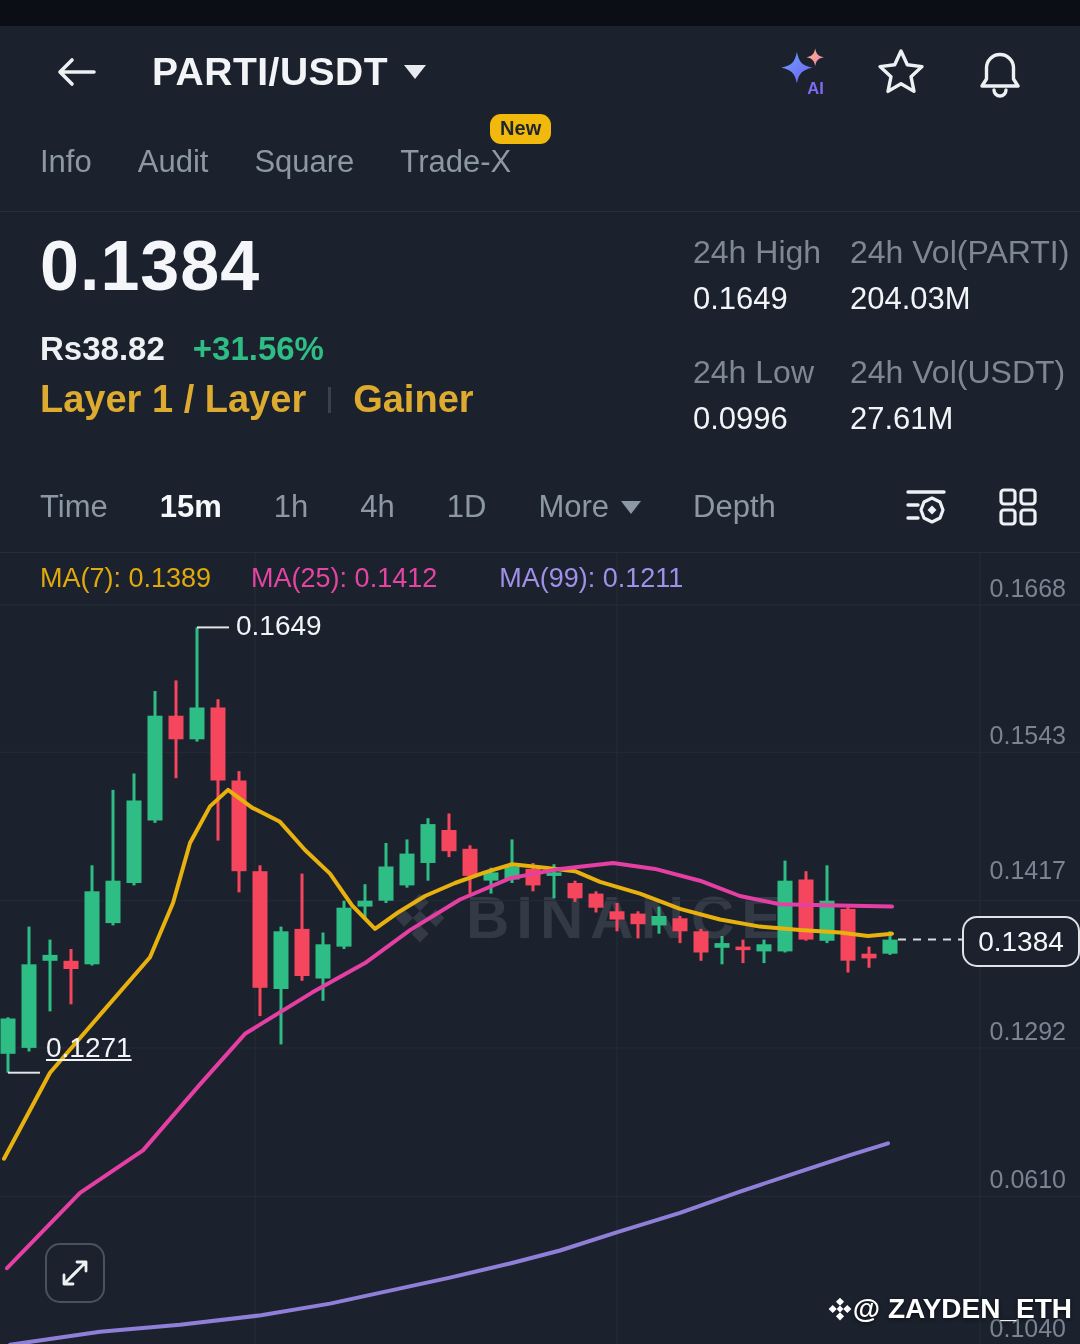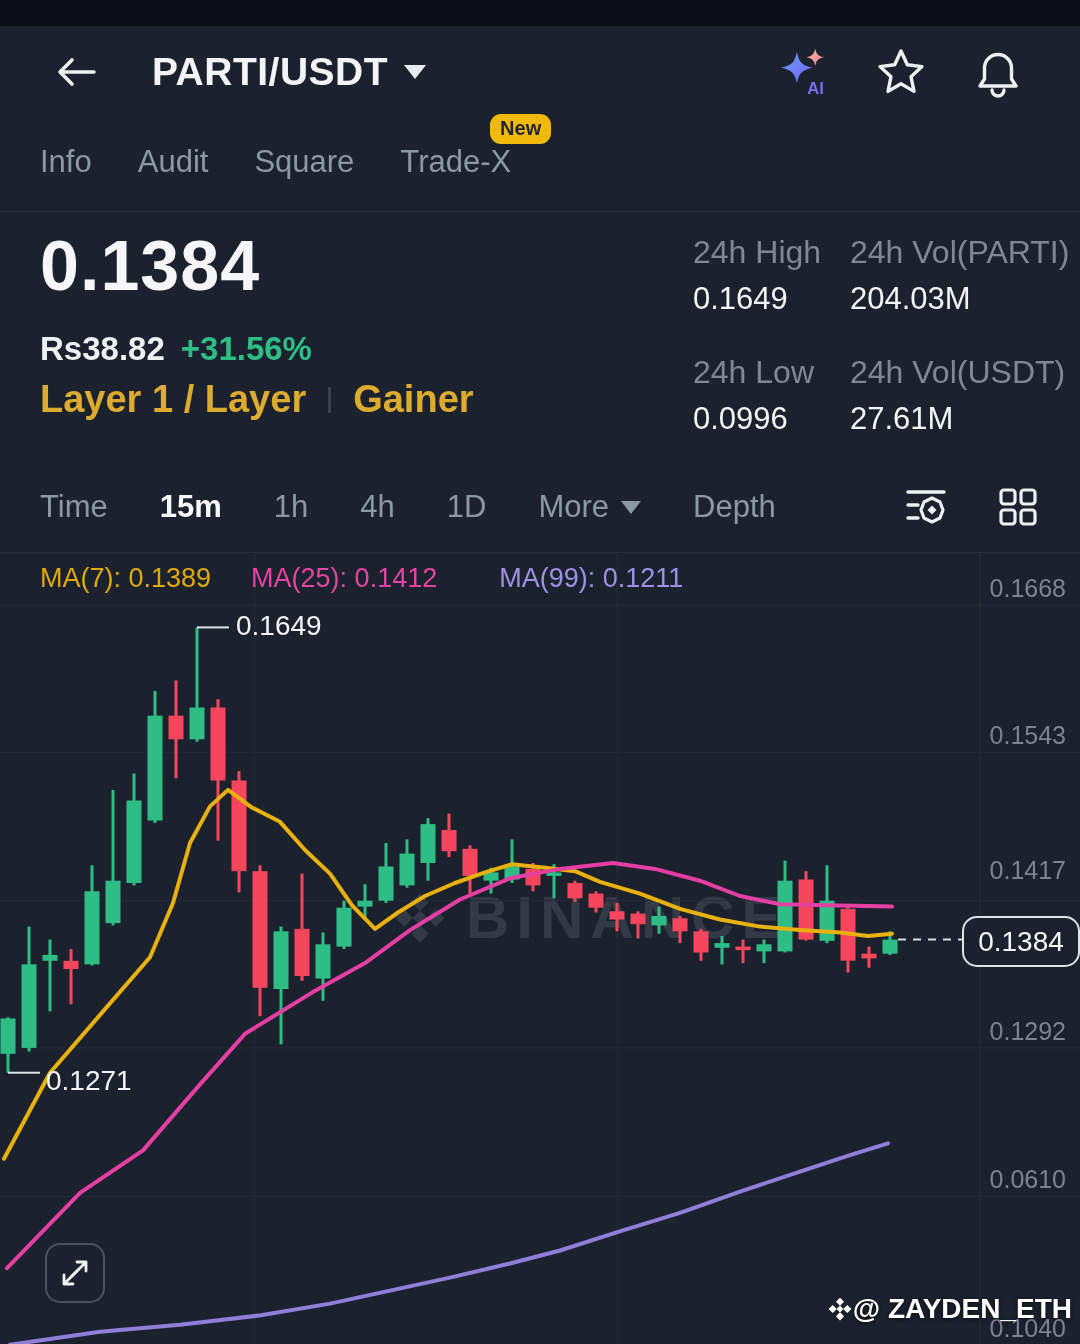--- a/index.html
+++ b/index.html
@@ -6,34 +6,34 @@
   .app{position:relative;width:1080px;height:1344px;background:#1b222d;overflow:hidden;
        font-family:"Liberation Sans", sans-serif;color:#eef1f4;}
   .status-strip{height:26px;background:#0b0f15;}
   
   .header{height:92px;display:flex;align-items:center;padding:0 54px;}
   .back{width:44px;height:34px;display:flex;align-items:center;cursor:pointer;}
   .pair-title{font-size:39px;font-weight:bold;letter-spacing:.5px;margin-left:54px;color:#f2f4f7;}
   .title-caret{width:0;height:0;border-left:11px solid transparent;border-right:11px solid transparent;
                border-top:14px solid #e7eaee;margin-left:16px;}
   .hdr-right{margin-left:auto;display:flex;align-items:center;gap:44px;}
-  .hicon{width:54px;height:54px;display:flex;align-items:center;justify-content:flex-start;cursor:pointer;}
+  .hicon{width:54px;height:54px;display:flex;align-items:center;justify-content:flex-end;cursor:pointer;}
   
   .tabs{height:93px;display:flex;align-items:center;padding:0 40px;gap:46px;border-bottom:1px solid #272e39;}
   .tab{position:relative;font-size:31px;color:#8d98a5;cursor:pointer;padding:22px 0 28px;}
   .tab.active{color:#f5f7fa;font-weight:bold;}
   .tab.active .underline{position:absolute;left:50%;transform:translateX(-50%);bottom:2px;width:42px;height:7px;
         background:#f0b90b;border-radius:3px;}
   .badge{position:absolute;top:-8px;right:-40px;background:#f0b90b;color:#20262e;font-size:20px;font-weight:bold;
         padding:3px 10px 4px;border-radius:11px;}
   
   .ticker{position:relative;height:250px;}
   .big-price{position:absolute;left:40px;top:14px;font-size:70px;font-weight:bold;letter-spacing:1px;color:#f4f6f9;}
   .fiat-row{position:absolute;left:40px;top:118px;font-size:33px;font-weight:bold;}
-  .fiat-row .chg{color:#2ebd85;margin-left:16px;}
+  .fiat-row .chg{color:#2ebd85;margin-left:28px;}
   .tags-row{position:absolute;left:40px;top:166px;font-size:38px;font-weight:bold;color:#dcab2f;display:flex;align-items:center;}
   .tag-sep{width:3px;height:26px;background:#3a424d;margin:0 22px;display:inline-block;}
   .stats{position:absolute;left:693px;top:22px;display:flex;}
   .stat-col{display:flex;flex-direction:column;gap:37px;}
   .stat-col.c1{width:157px;}
   .stat label{display:block;font-size:32px;color:#7e8893;margin-bottom:10px;}
   .stat .val{font-size:31px;color:#f2f4f7;}
   
   .toolbar{height:90px;display:flex;align-items:center;padding:0 40px;}
   .tool-item{font-size:31px;color:#8d98a5;margin-right:52px;cursor:pointer;display:flex;align-items:center;}
@@ -326,21 +326,21 @@
     <div id="axis-labels">
         <div class="axlab" style="top: 21px;">0.1668</div>
         <div class="axlab" style="top: 168.25px;">0.1543</div>
         <div class="axlab" style="top: 303px;">0.1417</div>
         <div class="axlab" style="top: 463.928px;">0.1292</div>
         <div class="axlab" style="top: 612.356px;">0.0610</div>
         <div class="axlab" style="top: 760.784px;">0.1040</div>
       </div>
 
     <div class="anno" id="anno-high" style="left: 236px; top: 57.382px;">0.1649</div>
-    <div class="anno" id="anno-low" style="left: 46px; top: 512px;">0.1271</div>
+    <div class="anno" id="anno-low" style="left: 46px; top: 479px; text-decoration: underline;">0.1271</div>
 
     <div class="price-pill">0.1384</div>
 
     <div class="expand-btn">
       <svg width="40" height="40" viewBox="0 0 40 40">
         <path d="M17 23 L31 9 M22 9 H31 V18" fill="none" stroke="#eef1f4" stroke-width="2.8" stroke-linecap="round" stroke-linejoin="round"></path>
         <path d="M23 17 L9 31 M9 22 V31 H18" fill="none" stroke="#eef1f4" stroke-width="2.8" stroke-linecap="round" stroke-linejoin="round"></path>
       </svg>
     </div>
 

